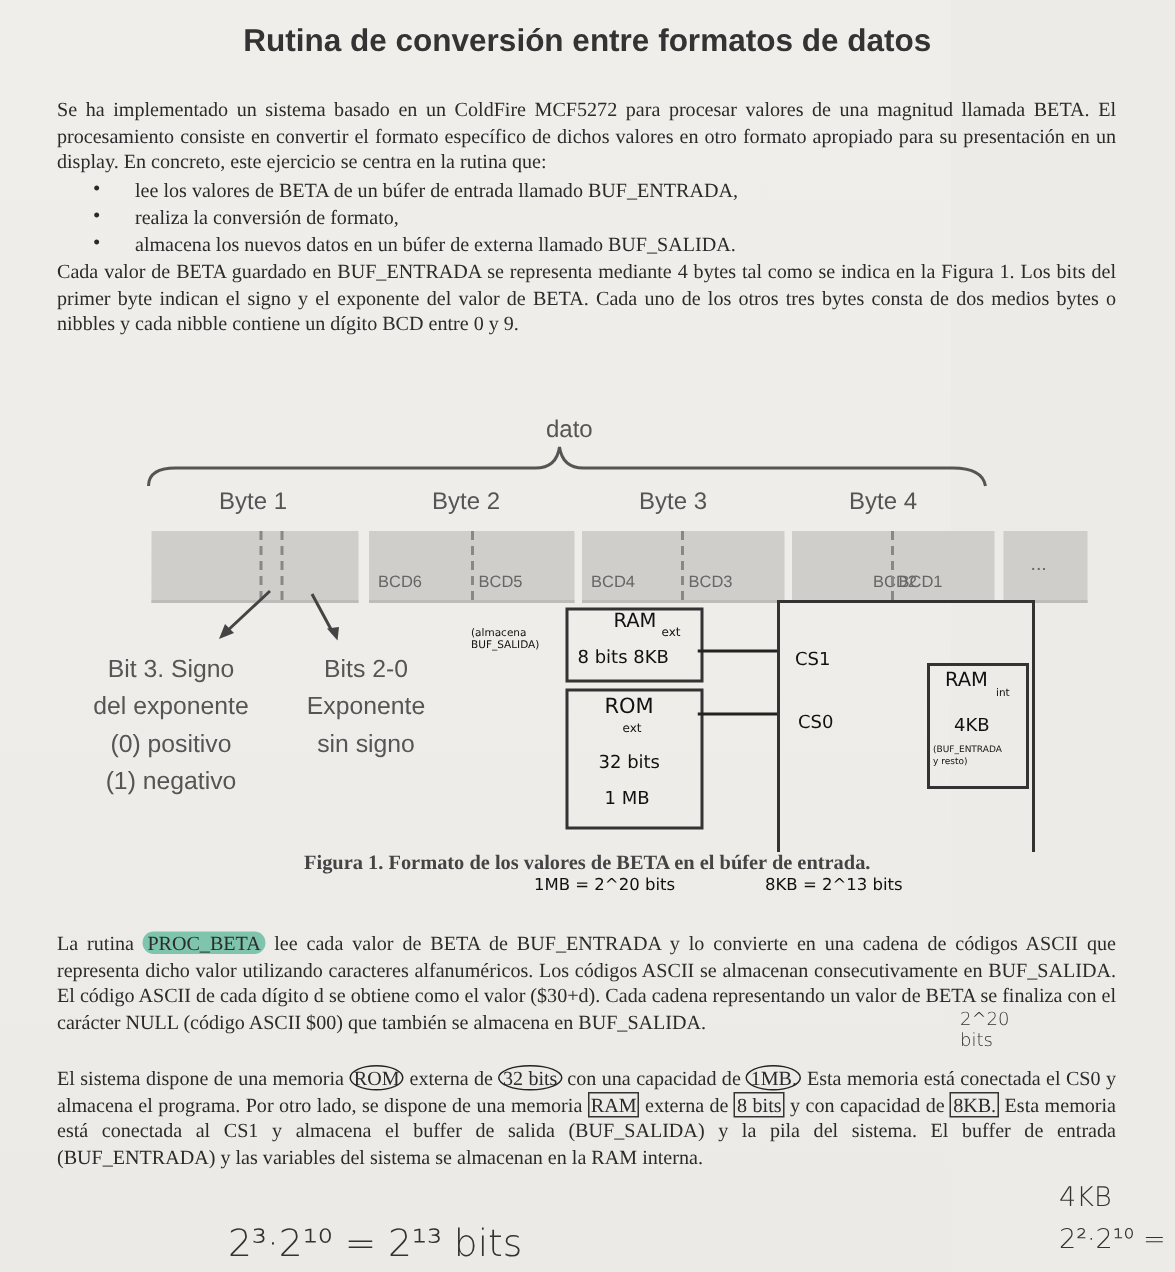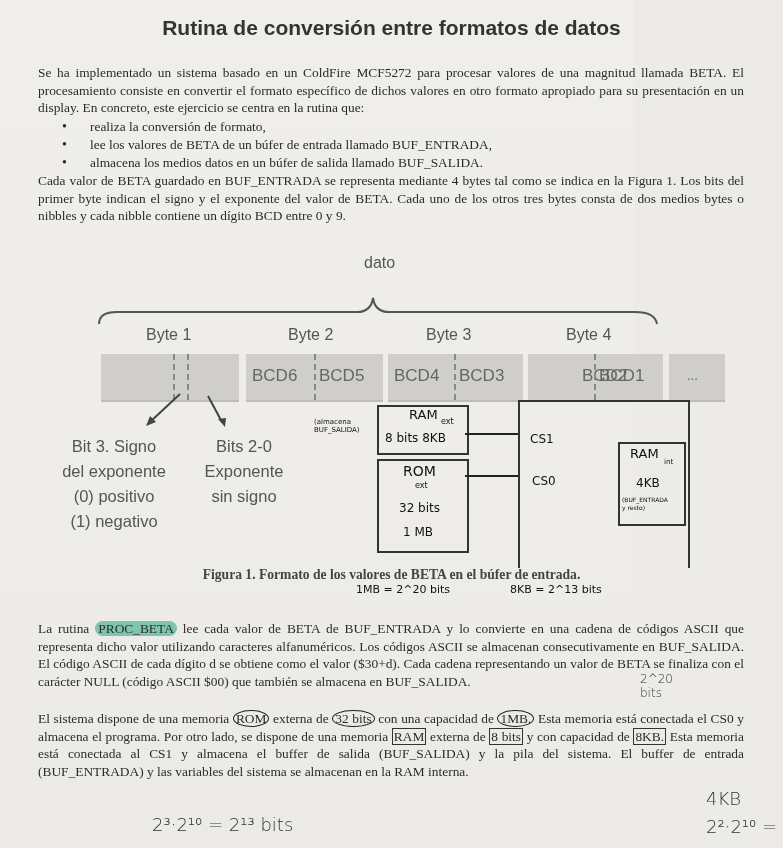--- a/index.html
+++ b/index.html
@@ -5,50 +5,50 @@
   html,body{margin:0;padding:0;}
   body{width:783px;height:848px;background:#ecebe8;overflow:hidden;position:relative;font-family:"Liberation Serif",serif;color:#2a2a2a;}
   .page{position:absolute;left:0;top:0;width:634px;height:848px;background:linear-gradient(180deg,#efeeeb 0%,#eeede9 50%,#ebeae6 100%);}
   .title{position:absolute;left:0;width:783px;top:16px;text-align:center;font-family:"Liberation Sans",sans-serif;font-weight:bold;font-size:21px;color:#333;}
   .para{position:absolute;left:38px;width:706px;font-size:13.4px;line-height:17.6px;text-align:justify;color:#2b2b2b;}
   .bullets{position:absolute;left:58px;width:680px;font-size:13.4px;line-height:18px;margin:0;padding:0;list-style:none;}
   .bullets li{position:relative;padding-left:32px;}
   .bullets li::before{content:"•";position:absolute;left:4px;top:0;font-size:14px;}
   .fig-label{position:absolute;font-family:"Liberation Sans",sans-serif;font-size:16px;color:#555;}
   .cell{position:absolute;top:354px;height:46px;background:#cfcecb;border-bottom:2px solid #bdbcb9;}
-  .cell span{position:absolute;top:12px;font-family:"Liberation Sans",sans-serif;font-size:17px;color:#666;}
+  .cell span{position:absolute;top:28px;font-family:"Liberation Sans",sans-serif;font-size:11px;color:#666;}
   .dash{position:absolute;top:0;height:46px;border-left:2px dashed #888;}
   .blabel{position:absolute;font-family:"Liberation Sans",sans-serif;font-size:16.5px;color:#555;text-align:center;line-height:25px;}
   .hand{font-family:"DejaVu Sans",sans-serif;color:#111;position:absolute;}
   .box{position:absolute;border:2px solid #333;}
   .caption{position:absolute;left:0;width:783px;top:567px;text-align:center;font-weight:bold;font-size:13.6px;color:#444;}
   .hl{background:#7fc4ad;border-radius:8px;padding:0 3px;}
   .circ{border:1.5px solid #222;border-radius:50%;padding:0 2px;}
   .sq{border:1.5px solid #333;padding:0 1px;}
   .pen{font-family:"DejaVu Sans",sans-serif;color:#333;position:absolute;font-weight:300;}
 </style>
 </head>
 <body>
 
 <div class="page">
 
   <div class="title">Rutina de conversión entre formatos de datos</div>
 
   <div class="para" style="top:64px;">Se ha implementado un sistema basado en un ColdFire MCF5272 para procesar valores de una magnitud llamada BETA. El procesamiento consiste en convertir el formato específico de dichos valores en otro formato apropiado para su presentación en un display. En concreto, este ejercicio se centra en la rutina que:</div>
 
   <ul class="bullets" style="top:118px;">
+    <li>lee los valores de BETA de un búfer de entrada llamado BUF_ENTRADA,</li>
     <li>realiza la conversión de formato,</li>
-    <li>lee los valores de BETA de un búfer de entrada llamado BUF_ENTRADA,</li>
-    <li>almacena los medios datos en un búfer de salida llamado BUF_SALIDA.</li>
+    <li>almacena los nuevos datos en un búfer de externa llamado BUF_SALIDA.</li>
   </ul>
 
   <div class="para" style="top:172px;">Cada valor de BETA guardado en BUF_ENTRADA se representa mediante 4 bytes tal como se indica en la Figura 1. Los bits del primer byte indican el signo y el exponente del valor de BETA. Cada uno de los otros tres bytes consta de dos medios bytes o nibbles y cada nibble contiene un dígito BCD entre 0 y 9.</div>
 
   <div>
-    <div class="fig-label" style="left:364px;top:254px;text-align:right;">dato</div>
+    <div class="fig-label" style="left:364px;top:278px;text-align:right;">dato</div>
     <svg style="position:absolute;left:95px;top:290px;" width="570" height="40">
       <path d="M4 34 Q4 22 22 22 L262 22 Q276 22 278 8 Q280 22 294 22 L540 22 Q560 22 562 34" fill="none" stroke="#555" stroke-width="2"></path>
     </svg>
 
     <div class="fig-label" style="left:146px;top:326px;">Byte 1</div>
     <div class="fig-label" style="left:288px;top:326px;">Byte 2</div>
     <div class="fig-label" style="left:426px;top:326px;">Byte 3</div>
     <div class="fig-label" style="left:566px;top:326px;text-align:center;">Byte 4</div>
 
     <div class="cell" style="left:101px;width:138px;">
@@ -134,17 +134,17 @@
   <div class="para" style="top:620px;">
     <span>La rutina </span><span class="hl">PROC_BETA</span><span> lee cada valor de BETA de BUF_ENTRADA y lo convierte en una cadena de códigos ASCII que representa dicho valor utilizando caracteres alfanuméricos. Los códigos ASCII se almacenan consecutivamente en BUF_SALIDA. El código ASCII de cada dígito d se obtiene como el valor ($30+d). Cada cadena representando un valor de BETA se finaliza con el carácter NULL (código ASCII $00) que también se almacena en BUF_SALIDA.</span>
   </div>
 
   <div class="pen" style="left:640px;top:672px;font-size:12px;">2^20 bits</div>
 
   <div class="para" style="top:710px;">
     <span>El sistema dispone de una memoria </span><span class="circ">ROM</span><span> externa de </span><span class="circ">32 bits</span><span> con una capacidad de </span><span class="circ">1MB.</span><span> Esta memoria está conectada el CS0 y almacena el programa. Por otro lado, se dispone de una memoria </span><span class="sq">RAM</span><span> externa de </span><span class="sq">8 bits</span><span> y con capacidad de </span><span class="sq">8KB.</span><span> Esta memoria está conectada al CS1 y almacena el buffer de salida (BUF_SALIDA) y la pila del sistema. El buffer de entrada (BUF_ENTRADA) y las variables del sistema se almacenan en la RAM interna.</span>
   </div>
 
-  <div class="pen" style="left:152px;top:814px;font-size:18px;">2³·2¹⁰ = 2¹³ bits</div>
+  <div class="pen" style="left:152px;top:814px;font-size:25px;">2³·2¹⁰ = 2¹³ bits</div>
   <div class="pen" style="left:706px;top:788px;font-size:18px;">4KB</div>
   <div class="pen" style="left:706px;top:816px;font-size:18px;white-space:nowrap;">2²·2¹⁰ = 2</div>
 
 </div>
 
 </body></html>

